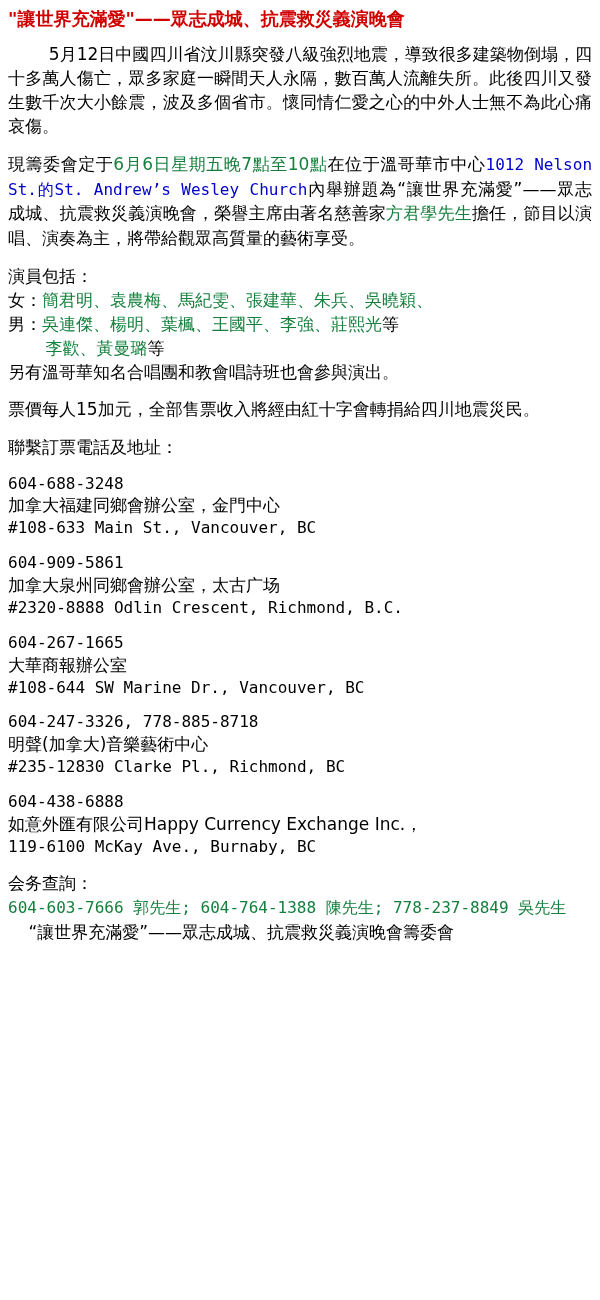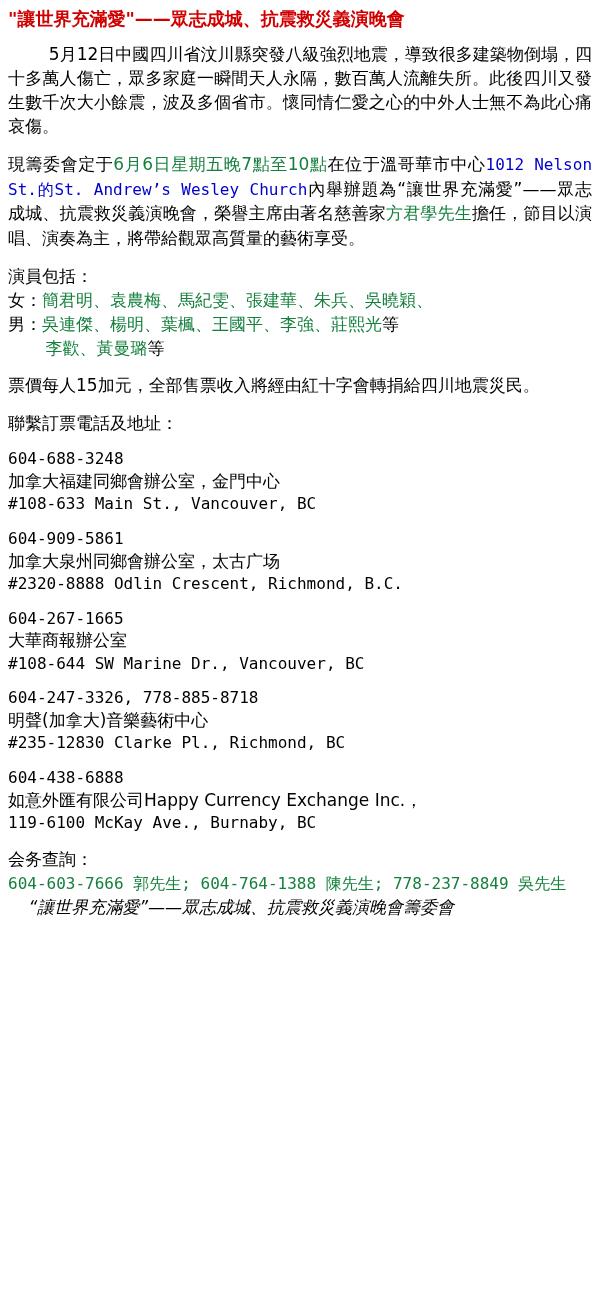--- a/index.html
+++ b/index.html
@@ -66,39 +66,39 @@
     line-height: 1.36;
   }
   .contact-block .line {
     white-space: nowrap;
   }
   .footer-note {
     margin-top: 2px;
   }
   .footer-last {
     text-indent: 1.2em;
-    font-style: italic;
   }
 </style>
 </head>
 <body>
 
 <div class="page">
 
   <div class="title">"讓世界充滿愛"——眾志成城、抗震救災義演晚會</div>
 
   <p class="para indent">5月12日中國四川省汶川縣突發八級強烈地震，導致很多建築物倒塌，四十多萬人傷亡，眾多家庭一瞬間天人永隔，數百萬人流離失所。此後四川又發生數千次大小餘震，波及多個省市。懷同情仁愛之心的中外人士無不為此心痛哀傷。</p>
 
   <p class="para"><span>現籌委會定于</span><span class="red">6月6日星期五晚7點至10點</span><span>在位于溫哥華市中心</span><span class="blue mono">1012  Nelson St.的St. Andrew’s Wesley Church</span><span>內舉辦題為“讓世界充滿愛”——眾志成城、抗震救災義演晚會，榮譽主席由著名慈善家</span><span class="red">方君學先生</span><span>擔任，節目以演唱、演奏為主，將帶給觀眾高質量的藝術享受。</span></p>
 
   <div class="block">
     <p class="cast-line">演員包括：</p>
     <p class="cast-line"><span>女：</span><span class="red">簡君明、袁農梅、馬紀雯、張建華、朱兵、吳曉穎、</span></p>
     <p class="cast-line"><span>男：</span><span class="red">吳連傑、楊明、葉楓、王國平、李強、莊熙光</span><span>等</span></p>
     <p class="cast-line cast-indent"><span class="red">李歡、黃曼璐</span><span>等</span></p>
+    <p class="cast-line">另有溫哥華知名合唱團和教會唱詩班也會參與演出。</p>
   </div>
 
   <p class="para">票價每人15加元，全部售票收入將經由紅十字會轉捐給四川地震災民。</p>
 
 
   <p class="block">聯繫訂票電話及地址：</p>
 
   <div class="contact-block">
     <div class="line mono">604-688-3248</div>
     <div class="line">加拿大福建同鄉會辦公室，金門中心</div>

